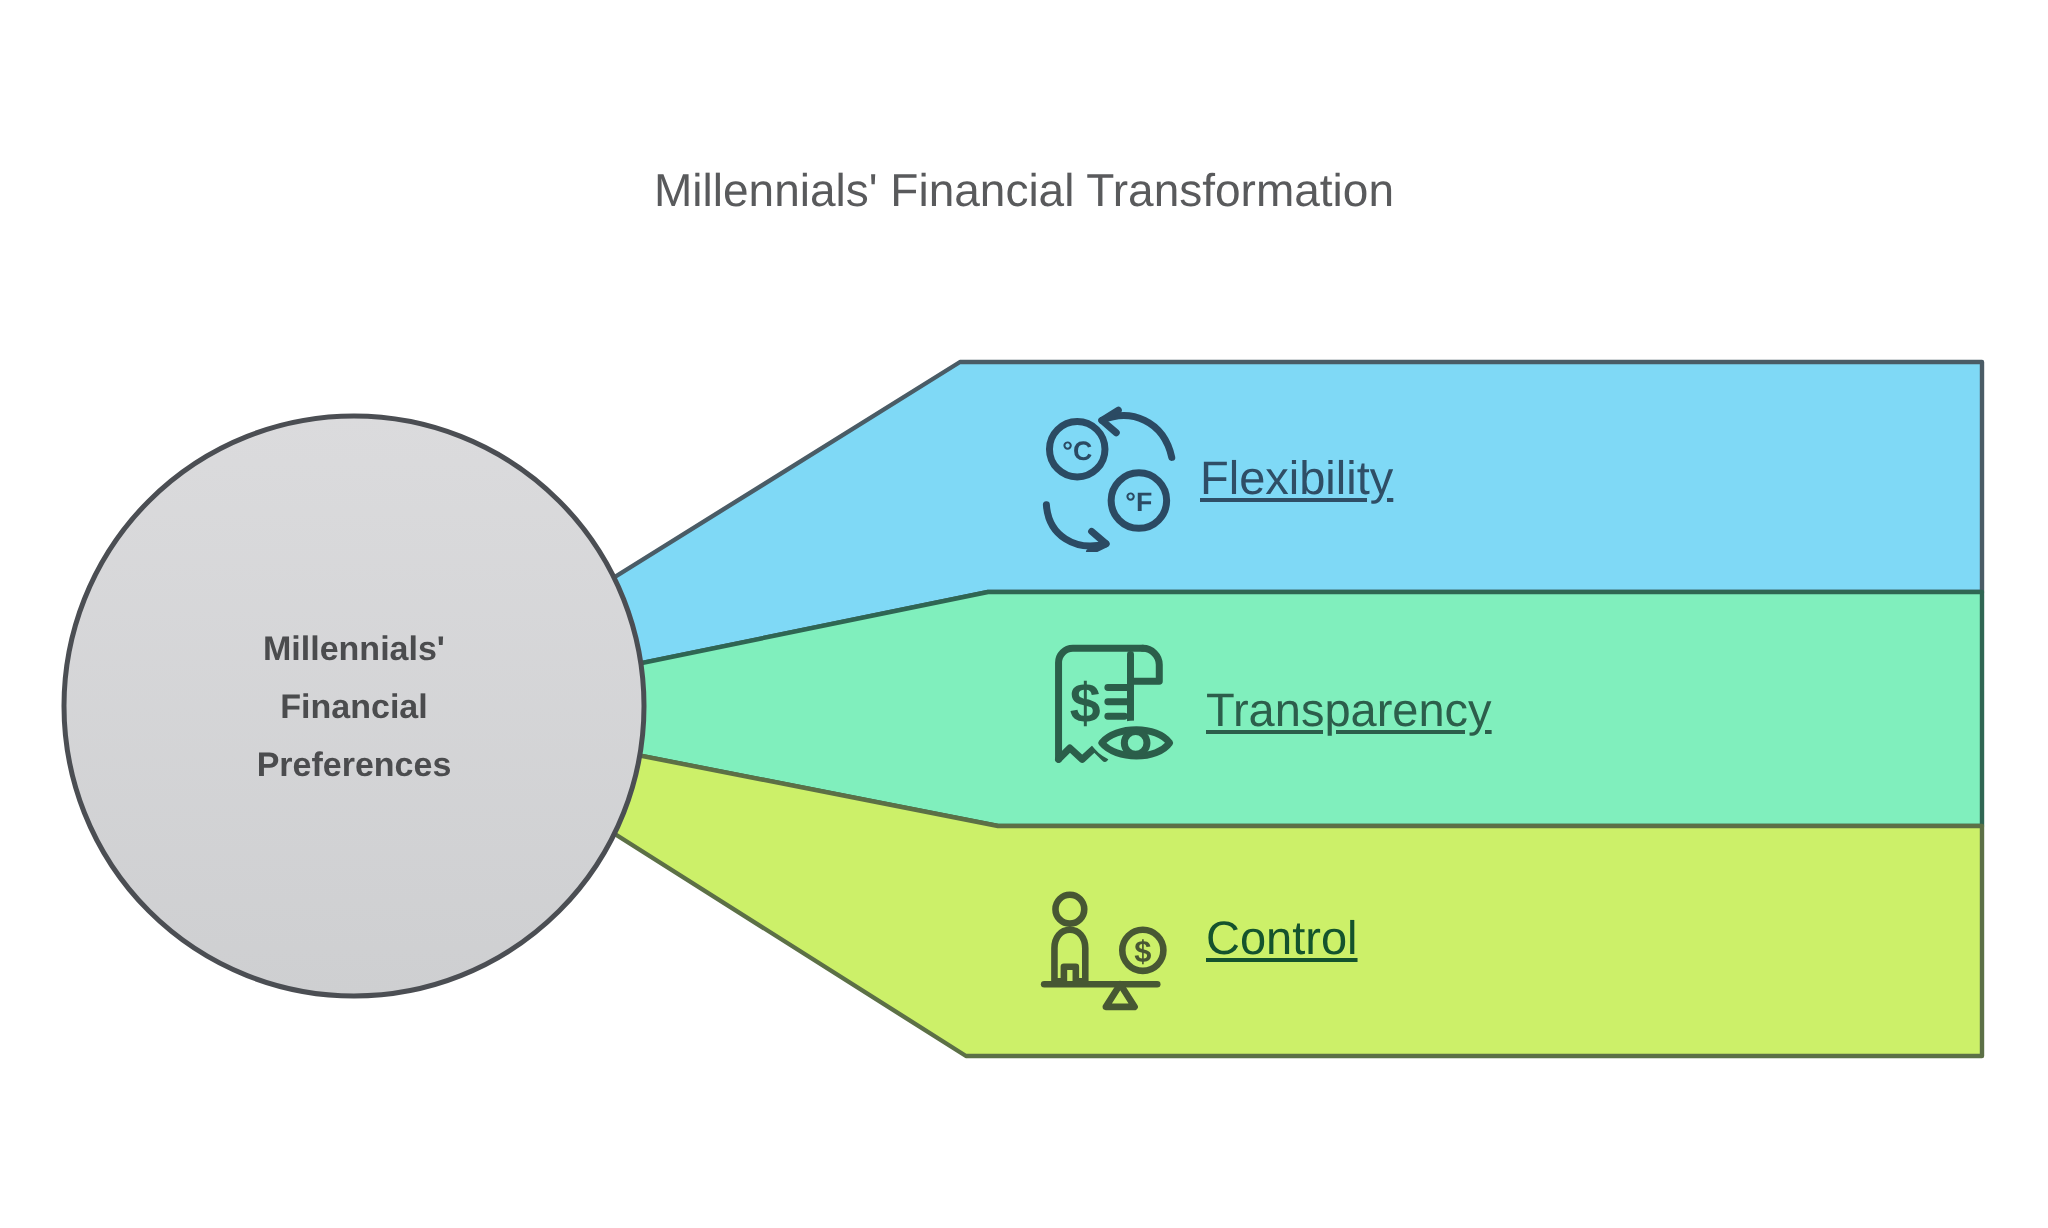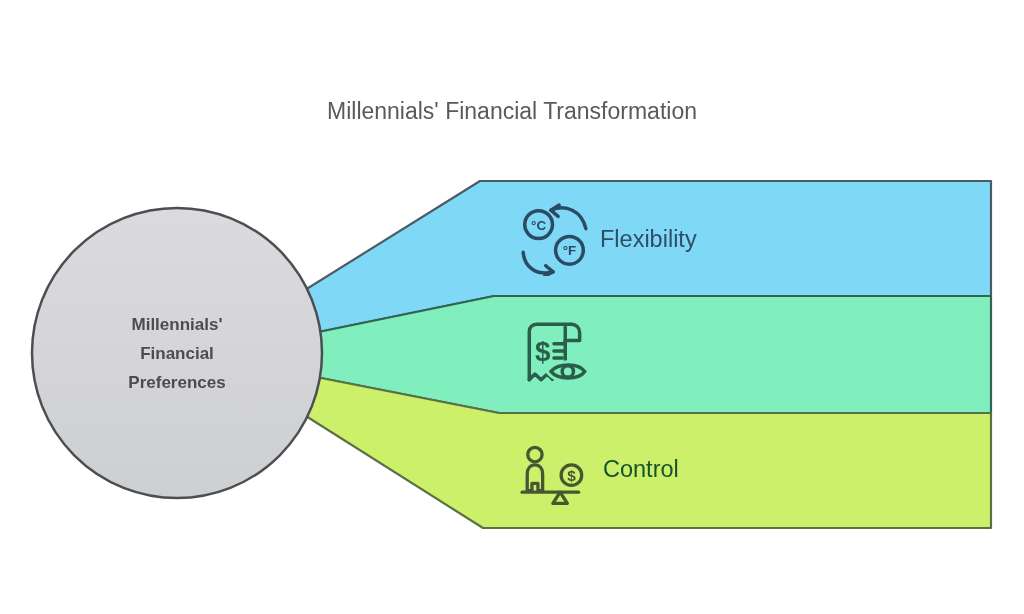--- a/index.html
+++ b/index.html
@@ -6,21 +6,21 @@
   .canvas {
     position: relative;
     width: 1024px;
     height: 614px;
     background: #ffffff;
     overflow: hidden;
     font-family: "Liberation Sans", sans-serif;
   }
   .title {
     position: absolute;
-    top: 98px;
+    top: 82px;
     left: 0;
     width: 100%;
     text-align: center;
     font-size: 23px;
     color: #595a5c;
   }
   .bands-svg { position: absolute; left: 0; top: 0; }
   .circle-label {
     position: absolute;
     left: 52px;
@@ -37,21 +37,21 @@
     color: #4b4c4e;
     white-space: pre-line;
   }
   .row {
     position: absolute;
     display: flex;
     align-items: center;
     height: 74px;
   }
   .row .icon-box { width: 74px; height: 74px; flex: 0 0 74px; }
-  .row .label { font-size: 23.5px; margin-left: 10px; }
+  .row .label { font-size: 23.5px; margin-left: 10px; text-decoration: underline; }
   .row-flexibility { left: 516px; top: 202px; }
   .row-transparency { left: 519px; top: 318px; }
   .row-control { left: 519px; top: 432px; }
   .row-flexibility .label { color: #2f4e66; }
   .row-transparency .label { color: #2c5e4b; }
   .row-control .label { color: #14532d; }
 </style>
 </head>
 <body>
 
@@ -106,20 +106,21 @@
         <path d="M 10 60 l 5.5 -5.5 6 5.5 6 -5.5 5 5"></path>
         <path d="M 34 25 h 10 M 34 32 h 10 M 34 39 h 8"></path>
       </g>
       <text x="23" y="42" font-size="27" font-weight="600" fill="#2b5e4a" text-anchor="middle">$</text>
       <path d="M 31 52 C 38 43.5 58 43.5 64 52 C 58 60.5 38 60.5 31 52 Z" fill="none" stroke="#80efbd" stroke-width="9"></path>
       <g fill="none" stroke="#2b5e4a" stroke-width="3.4" stroke-linecap="round" stroke-linejoin="round">
         <path d="M 31 52 C 38 43.5 58 43.5 64 52 C 58 60.5 38 60.5 31 52 Z"></path>
         <circle cx="47.5" cy="52" r="5.5"></circle>
       </g>
     </svg>
+    <div class="label">Transparency</div>
   </div>
 
   <div class="row row-control">
     <svg class="icon-box" viewBox="0 0 72 72">
       <g fill="none" stroke="#475733" stroke-width="3.2" stroke-linecap="round" stroke-linejoin="round">
         <circle cx="15.5" cy="22" r="7"></circle>
         <path d="M 8 57 V 41 c 0 -5.5 3.2 -9 7.5 -9 s 7.5 3.5 7.5 9 v 16 h -4.6 v -7 h -5.8 v 7 z"></path>
         <path d="M 3 58.5 H 58"></path>
         <path d="M 33 69.5 L 40 58.5 L 47 69.5 Z"></path>
         <circle cx="51" cy="42" r="10"></circle>

